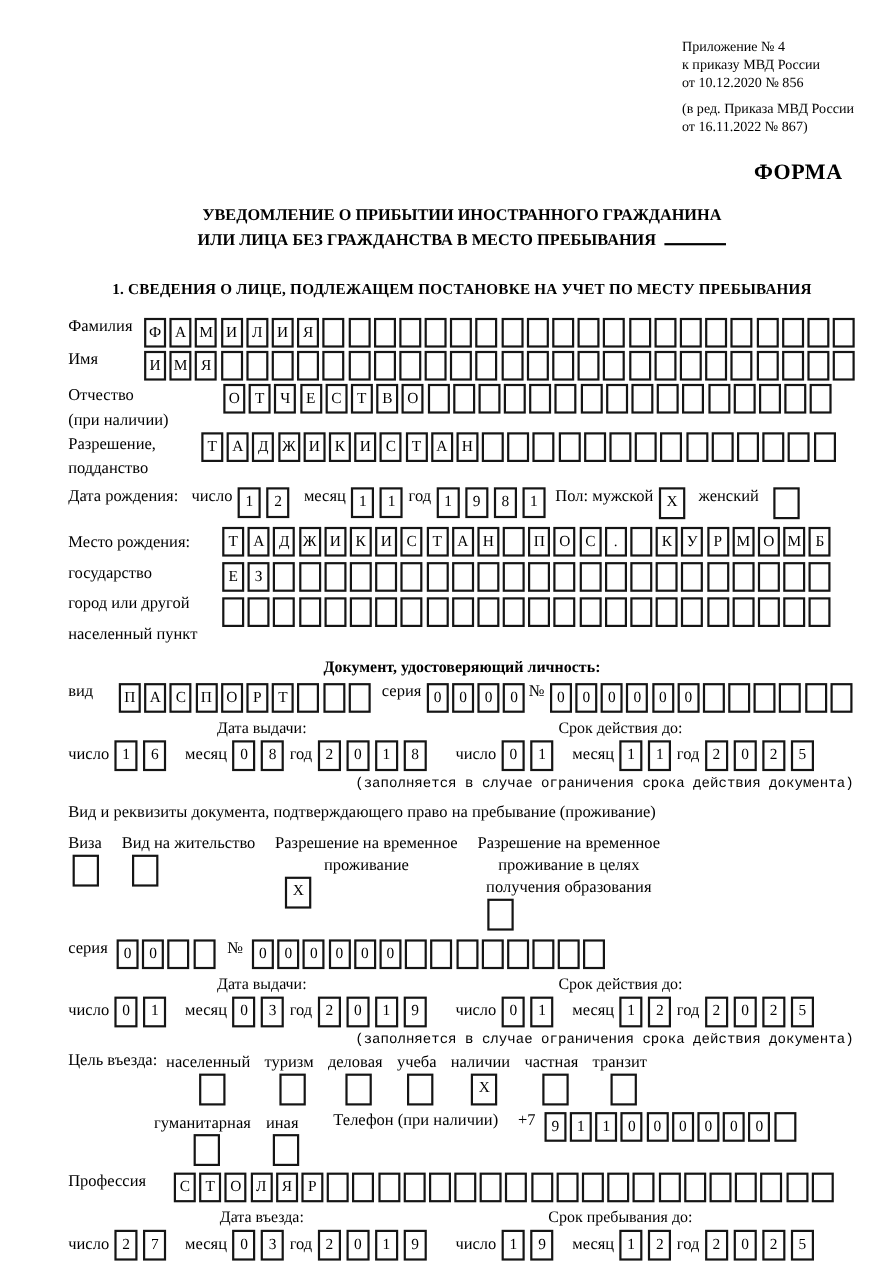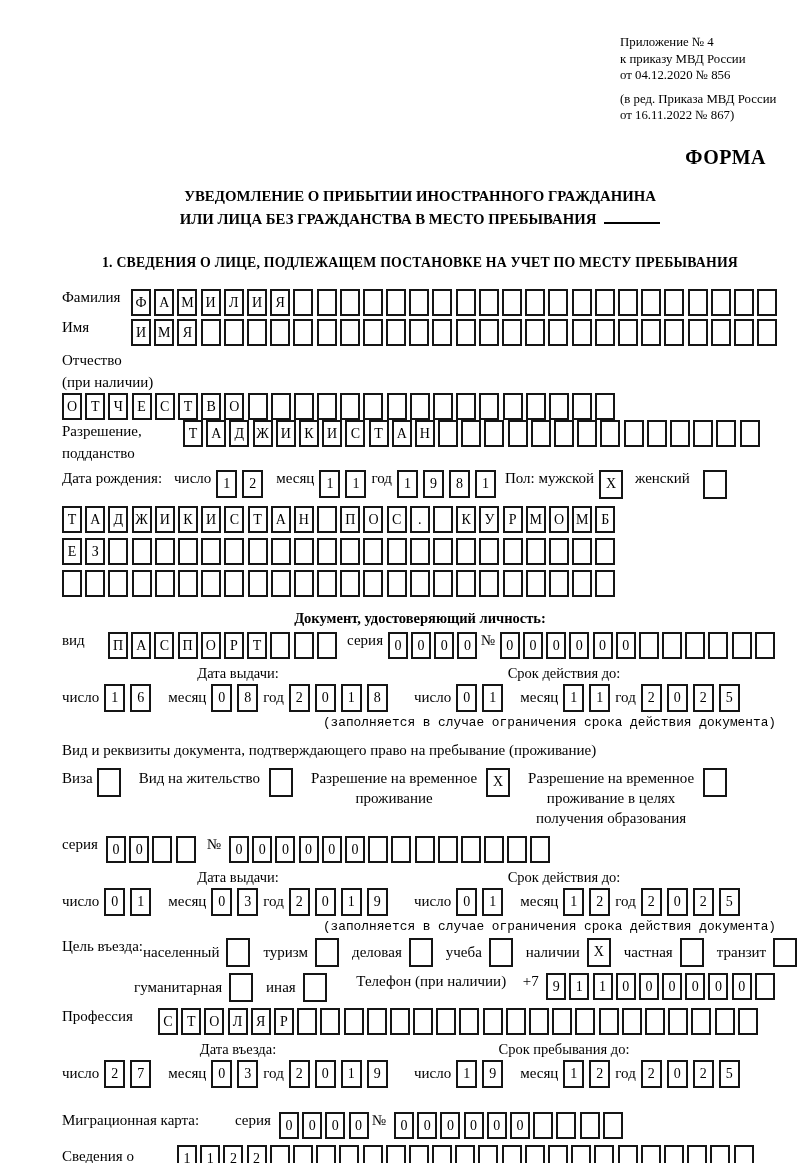--- a/index.html
+++ b/index.html
@@ -34,36 +34,36 @@
   .twohead .rgt{width:300px;text-align:center;}
   .daterow{display:flex;align-items:center;margin-top:2px;}
   .daterow .lgrp{width:352px;display:flex;align-items:center;}
   .daterow .rgrp{display:flex;align-items:center;}
   .dlab{font-size:15px;margin-right:5px;}
   .gap8{width:8px;}.gap12{width:12px;}.gap18{width:18px;}
   .rnote{text-align:right;font-size:12.8px;margin-top:3px;padding-right:2px;font-family:Liberation Mono, monospace;}
   .dochead{text-align:center;font-weight:bold;font-size:14.5px;margin-top:8px;}
   .intro{font-size:15px;margin-top:9px;line-height:23px;}
   .optrow{display:flex;align-items:flex-start;margin-top:6px;}
-  .opt{display:flex;align-items:flex-start;}
+  .opt{display:flex;align-items:flex-start;flex-direction:column;}
   .opt .olab{font-size:15px;line-height:20px;}
   .opt .ctr{text-align:center;}
   .opt .cbx{margin-left:9px;margin-top:0;}
   .purpose .opt{align-items:center;margin-right:13px;}
   .purpose .opt .cbx{margin-left:7px;}
 </style>
 </head>
 <body>
 
 <div class="page">
 
   <div class="appendix">
     <div>Приложение № 4</div>
     <div>к приказу МВД России</div>
-    <div>от 04.12.2020 № 856</div>
+    <div>от 10.12.2020 № 856</div>
     <div class="grp2">
       <div>(в ред. Приказа МВД России</div>
       <div>от 16.11.2022 № 867)</div>
     </div>
   </div>
 
   <div class="forma">ФОРМА</div>
 
   <div class="title">
     <div>УВЕДОМЛЕНИЕ О ПРИБЫТИИ ИНОСТРАННОГО ГРАЖДАНИНА</div>
@@ -133,21 +133,21 @@
         <span class="cell"></span>
         <span class="cell"></span>
         <span class="cell"></span>
         <span class="cell"></span>
         <span class="cell"></span>
         <span class="cell"></span>
         <span class="cell"></span>
       </span>
   </div>
 
-  <div class="frow" style="align-items:flex-start;flex-direction:column;">
+  <div class="frow" style="align-items:flex-start;">
     <span class="labcol" style="width:141px;">
       <span>Отчество</span><br>
       <span class="sub">(при наличии)</span>
     </span>
     <span class="cells">
         <span class="cell">О</span>
         <span class="cell">Т</span>
         <span class="cell">Ч</span>
         <span class="cell">Е</span>
         <span class="cell">С</span>
@@ -233,20 +233,26 @@
         <span class="cell">X</span>
       </span>
     <span class="dlab" style="margin-left:12px;">женский</span>
     <span class="gap8"></span>
     <span class="cells cbx">
         <span class="cell"></span>
       </span>
   </div>
 
   <div class="frow" style="align-items:flex-start;margin-top:7px;">
+    <span class="labcol" style="width:140px;line-height:28px;">
+      <span>Место рождения:</span><br>
+      <span>государство</span><br>
+      <span>город или другой</span><br>
+      <span>населенный пункт</span>
+    </span>
     <span class="boxcol">
       <span class="cells">
           <span class="cell">Т</span>
           <span class="cell">А</span>
           <span class="cell">Д</span>
           <span class="cell">Ж</span>
           <span class="cell">И</span>
           <span class="cell">К</span>
           <span class="cell">И</span>
           <span class="cell">С</span>

